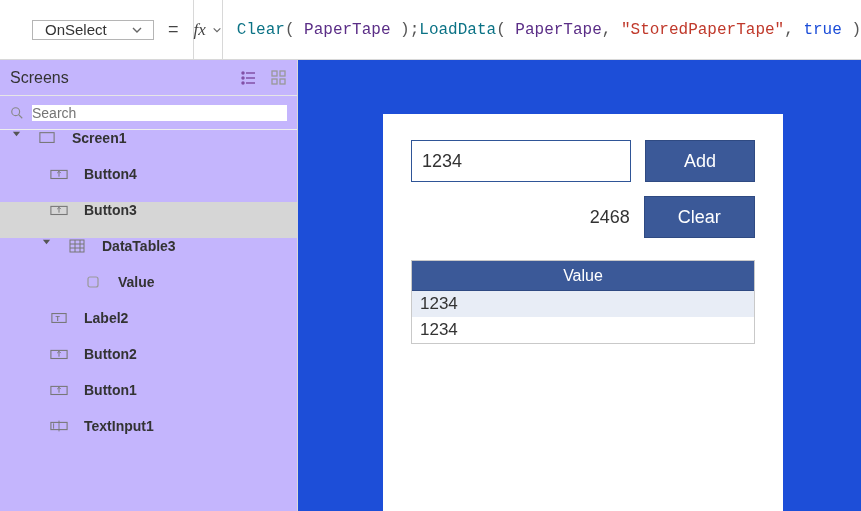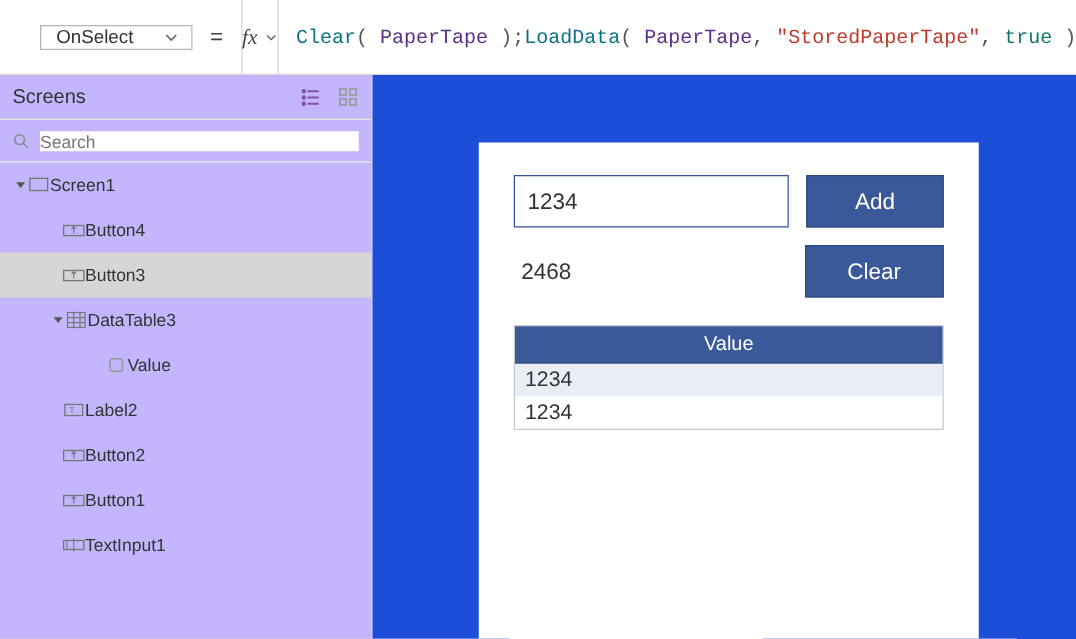--- a/index.html
+++ b/index.html
@@ -58,21 +58,21 @@
     align-items: center;
     padding-left: 14px;
     font-family: Consolas, "Courier New", monospace;
     font-size: 16px;
     line-height: 22px;
     white-space: pre;
   }
   .tok-fn { color: #0b7285; }
   .tok-id { color: #5b2e87; }
   .tok-str { color: #c0392b; }
-  .tok-kw { color: #0f766e; }
+  .tok-kw { color: #1d4ed8; }
   .tok-pn { color: #555; }
 
   
   .main-row {
     display: flex;
     height: calc(511px - 60px);
   }
 
   
   .tree-panel {
@@ -112,26 +112,27 @@
   .search-input {
     border: none;
     outline: none;
     flex: 1;
     font-size: 14px;
     color: #888;
   }
   .tree-list { flex: 1; overflow: auto; }
   .tree-item {
     display: flex;
-    align-items: center;
+    align-items: flex-start;
     height: 36px;
     padding-left: 10px;
-    gap: 0;
+    gap: 16px;
     font-size: 14px;
     color: #333;
+    font-weight: bold;
   }
   .tree-item.selected { background: #d6d6d6; }
   .tree-item .chev {
     width: 12px;
     display: inline-flex;
     justify-content: center;
     color: #555;
   }
   .tree-item .icon {
     width: 18px;
@@ -184,20 +185,21 @@
     display: flex;
     align-items: center;
     justify-content: center;
     border: 1px solid #2f4a82;
   }
   .app-label {
     font-size: 18px;
     color: #333;
     width: 220px;
     padding-left: 6px;
+    text-align: right;
   }
 
   .datatable {
     margin-top: 22px;
     border: 1px solid #c9c9c9;
   }
   .dt-header {
     background: #3b5998;
     color: #fff;
     text-align: center;

